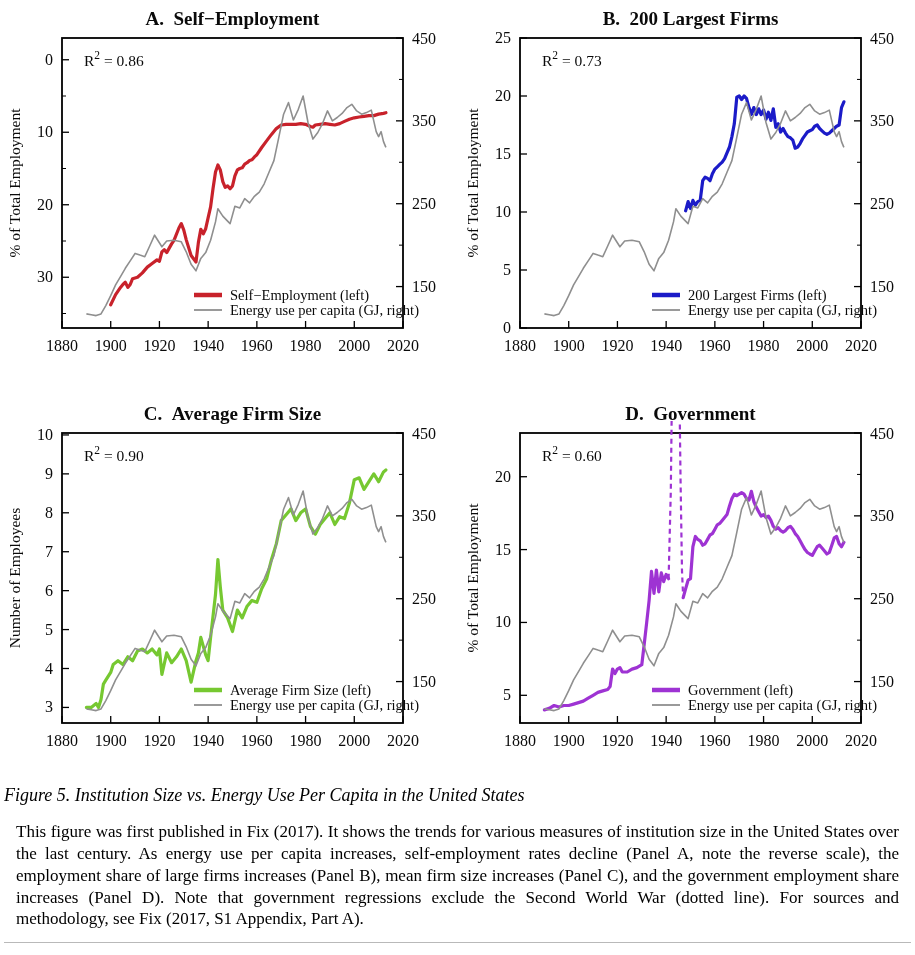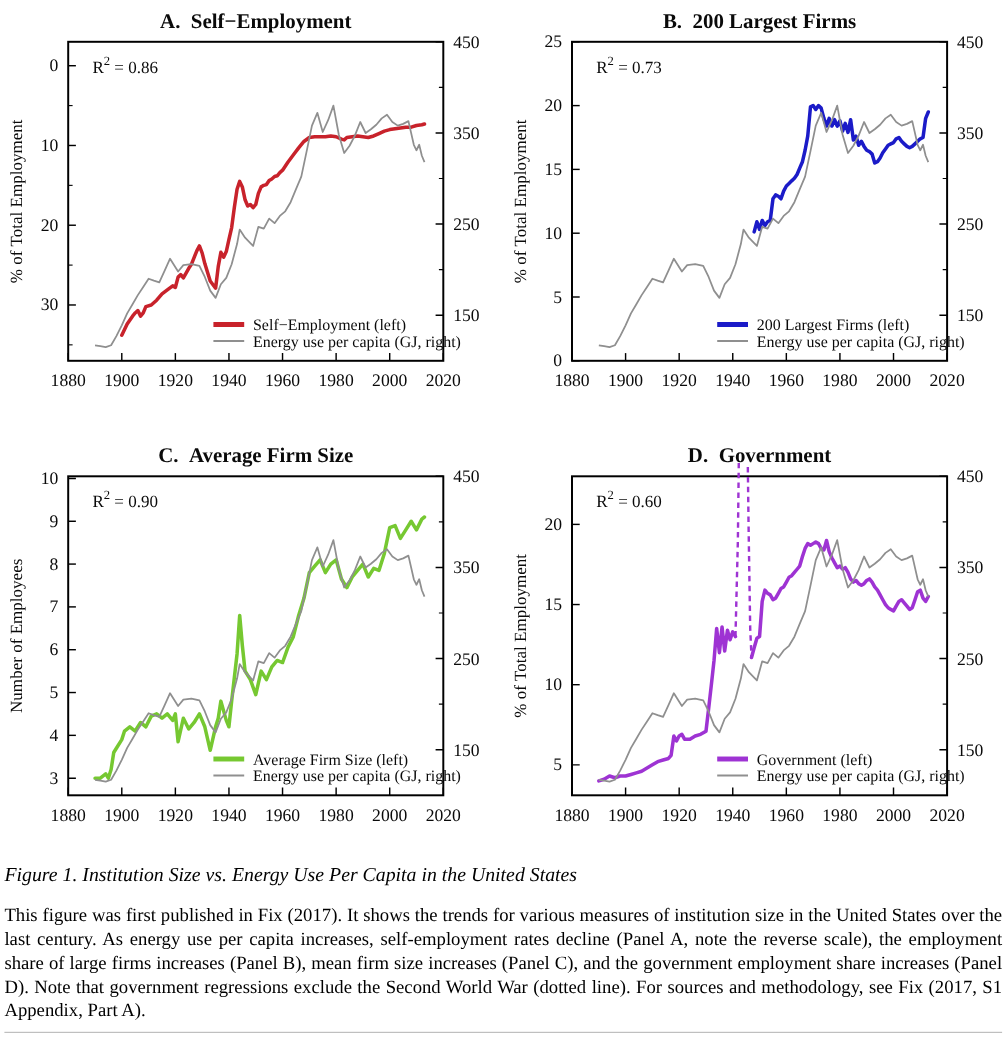--- a/index.html
+++ b/index.html
@@ -15,21 +15,21 @@
   .panel-title { font:bold 19px "Liberation Serif", serif; }
   .tick-label  { font:16px "Liberation Serif", serif; }
   .axis-title  { font:15.5px "Liberation Serif", serif; }
   .legend-label{ font:14.5px "Liberation Serif", serif; }
   .r2-label    { font:15.5px "Liberation Serif", serif; }
   .caption { margin:9px 4px 0 4px; }
   .cap-title {
     font:italic 18px/1.3 "Liberation Serif", serif; margin:0 0 14px 0;
   }
   .cap-body {
-    font:17px/1.28 "Liberation Serif", serif; text-align:justify; margin:0;
+    font:17px/1.28 "Liberation Serif", serif; text-align:justify; margin:12px;
   }
   .bottom-rule { border:none; border-top:1px solid #b9b9b9; margin:8px 0 0 0; }
 </style>
 </head>
 <body>
 
 <div class="page">
   <div class="panel-grid">
     <div class="panel">
       <svg id="svg-A" width="457" height="380" viewBox="0 0 457 380">
@@ -244,17 +244,17 @@
           <text x="230" y="315" class="legend-label">Energy use per capita (GJ, right)</text>
           <clipPath id="clip-D">
             <rect x="60" y="26" width="345" height="304"></rect>
           </clipPath>
           <polyline points="210.6,183.7 212.8,96.3 215.0,-93.2 220.3,-93.2 222.5,81.7 224.0,176.4 225.2,202.7" fill="none" stroke="#9e33d3" stroke-width="2.2" stroke-dasharray="5,4" clip-path="url(#clip-D)"></polyline>
         </svg>
     </div>
   </div>
 
   <div class="caption">
-    <p class="cap-title">Figure 1. Institution Size vs. Energy Use Per Capita in the United States</p>
+    <p class="cap-title">Figure 5. Institution Size vs. Energy Use Per Capita in the United States</p>
     <p class="cap-body">This figure was first published in Fix (2017). It shows the trends for various measures of institution size in the United States over the last century. As energy use per capita increases, self-employment rates decline (Panel A, note the reverse scale), the employment share of large firms increases (Panel B), mean firm size increases (Panel C), and the government employment share increases (Panel D). Note that government regressions exclude the Second World War (dotted line). For sources and methodology, see Fix (2017, S1 Appendix, Part A).</p>
     <hr class="bottom-rule">
   </div>
 </div>
 
 </body></html>

